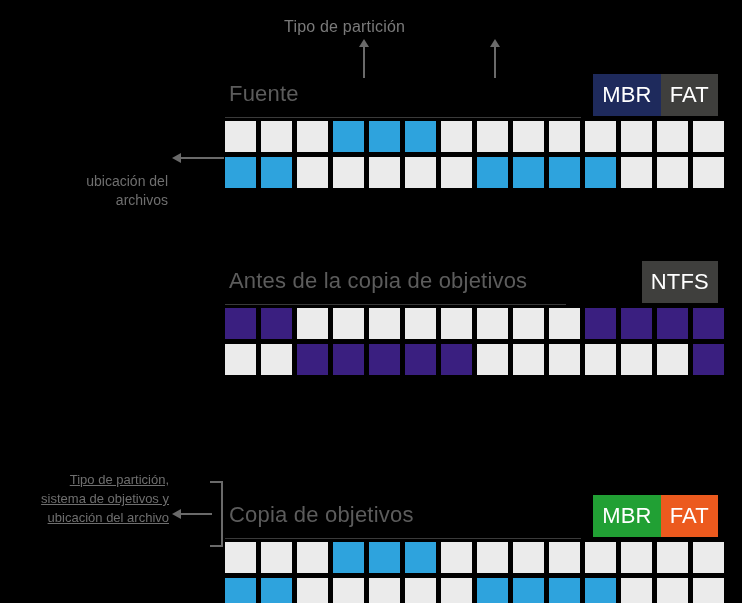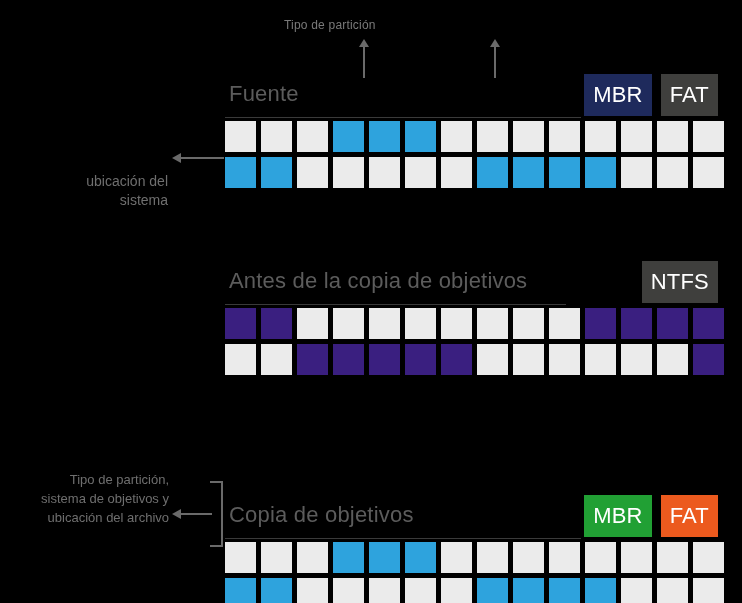--- a/index.html
+++ b/index.html
@@ -19,21 +19,21 @@
   .canvas {
     position: absolute;
     left: 0; top: 0;
     width: 742px;
     height: 603px;
   }
 
   
   .callout-label {
     position: absolute;
-    font-size: 12px;
+    font-size: 16px;
     color: #7a7a7a;
     white-space: nowrap;
     letter-spacing: 0.2px;
   }
   #callout-partition-type { left: 284px; top: 18px; }
   #callout-filesystems    { left: 434px; top: 18px; }
 
   .callout-arrow {
     position: absolute;
     width: 2px;
@@ -78,21 +78,21 @@
     left: 0;
     bottom: 0;
     height: 1px;
     background: #3a3a3a;
   }
   .badges {
     position: absolute;
     right: 12px;
     top: 0;
     display: flex;
-    gap: 9px;
+    gap: 0;
   }
   .badge {
     height: 42px;
     min-width: 56px;
     padding: 0 9px;
     box-sizing: border-box;
     display: flex;
     align-items: center;
     justify-content: center;
     font-size: 22px;
@@ -128,20 +128,21 @@
     color: #6f6f6f;
   }
   #note-file-location { left: 20px; top: 136px; width: 148px; margin-top: 36px; }
 
   #note-target-copy {
     left: 6px;
     top: 470px;
     width: 163px;
     font-size: 13px;
     line-height: 19px;
+    text-decoration: underline;
   }
 
   
   .left-arrow {
     position: absolute;
     height: 2px;
     background: #6a6a6a;
   }
   .left-arrow::before {
     content: "";
@@ -174,21 +175,21 @@
 
 <div class="canvas">
 
   <div class="callout-label" id="callout-partition-type">Tipo de partición</div>
   <div class="callout-arrow" id="arrow-partition-type"></div>
 
   <div class="callout-arrow" id="arrow-filesystems"></div>
 
   <div class="left-note" id="note-file-location">
     <div>ubicación del</div>
-    <div>sistema</div>
+    <div>archivos</div>
   </div>
   <div class="left-arrow" id="arrow-file-location"></div>
 
   <div class="left-note" id="note-target-copy">
     <div>Tipo de partición,</div>
     <div>sistema de objetivos y</div>
     <div>ubicación del archivo</div>
   </div>
   <div id="bracket-target-copy"></div>
   <div class="left-arrow" id="arrow-target-copy"></div>

